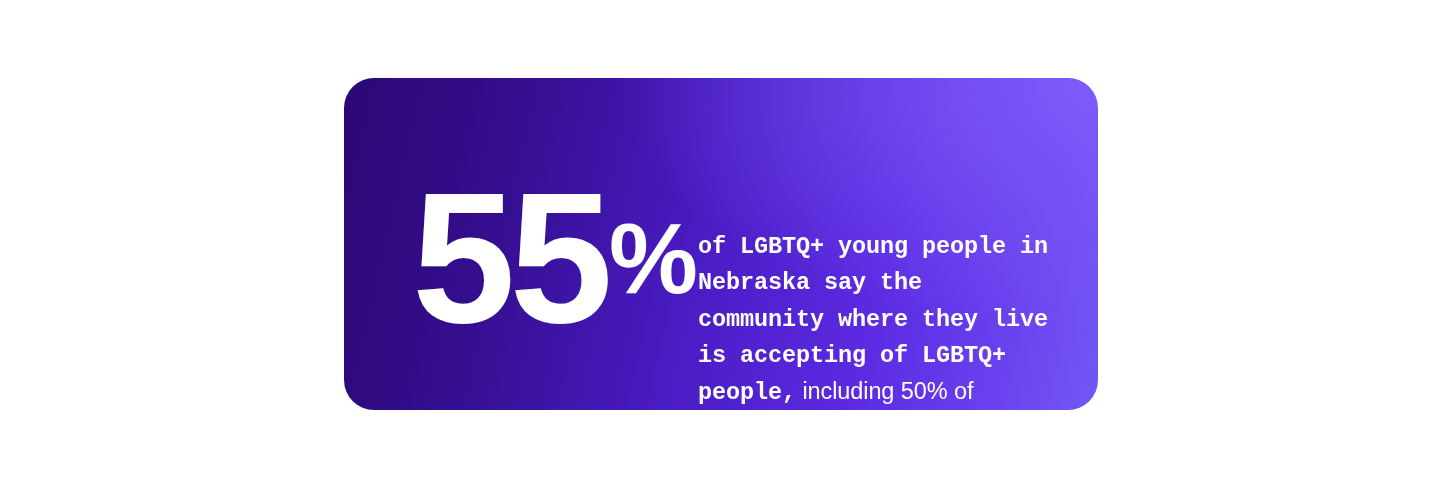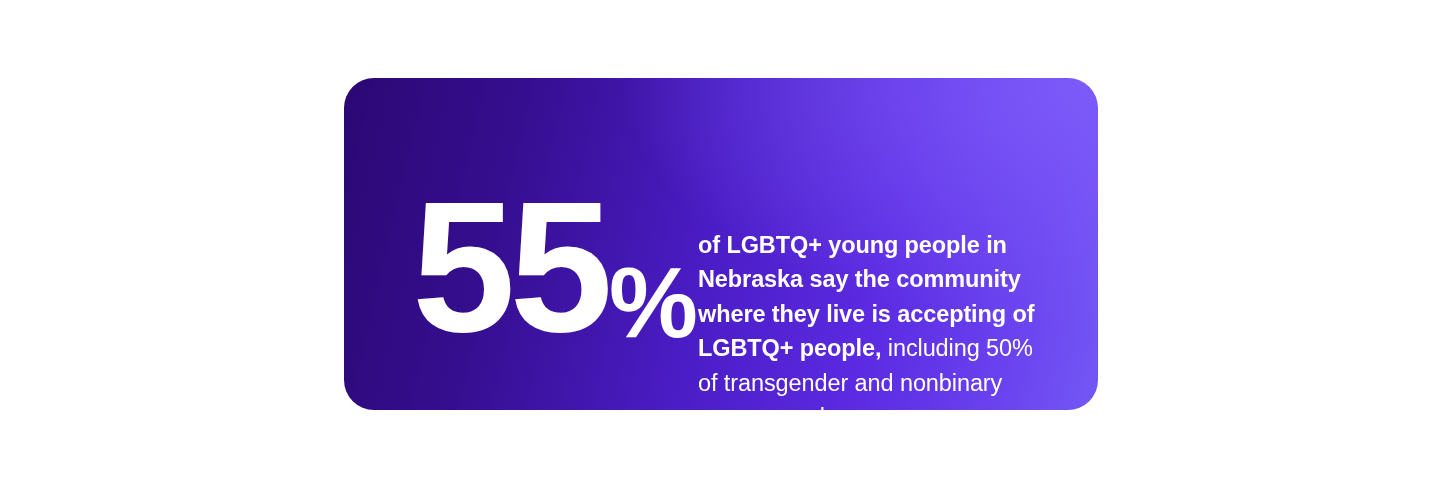--- a/index.html
+++ b/index.html
@@ -49,25 +49,25 @@
     top: 0;
     height: 332px;
     width: 310px;
     display: flex;
     align-items: center;
     justify-content: flex-start;
   }
 
   .stat-number-wrap {
     display: flex;
-    align-items: flex-end;
+    align-items: center;
     color: #ffffff;
     line-height: 1;
     position: relative;
-    top: 23px;
+    top: 14px;
   }
 
   .stat-number {
     font-family: "Liberation Sans", sans-serif;
     font-size: 186px;
     font-weight: 700;
     letter-spacing: -6px;
     line-height: 0.82;
     color: #ffffff;
   }
@@ -89,20 +89,21 @@
     width: 360px;
     color: #ffffff;
     font-size: 23.5px;
     line-height: 34.6px;
     font-weight: 400;
     letter-spacing: -0.1px;
   }
 
   .stat-copy .emphasis {
     font-weight: 700;
+    font-family: Liberation Mono, monospace;
   }
 
   .stat-copy .regular {
     font-weight: 400;
   }
 </style>
 </head>
 <body>
 
 <div class="canvas">

